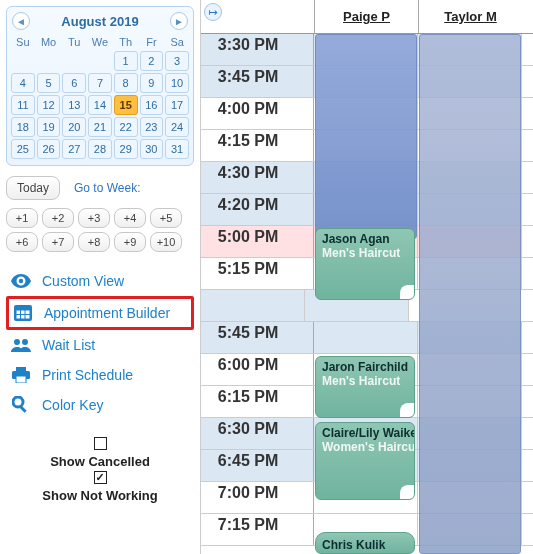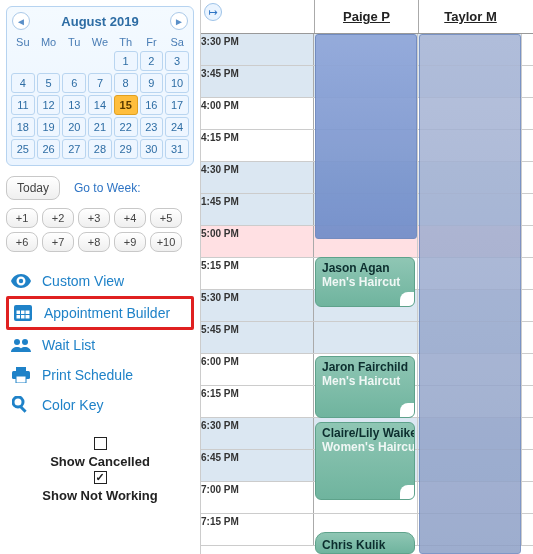--- a/index.html
+++ b/index.html
@@ -213,24 +213,24 @@
     height: 520px;
     overflow: hidden;
   }
   .slot-row {
     height: 32px;
     border-bottom: 1px solid #ccc;
     display: flex;
   }
   .time-cell {
     width: 113px;
-    text-align: left;
+    text-align: center;
     padding: 2px 18px 0 0;
     font-weight: bold;
-    font-size: 10px;
+    font-size: 16px;
     color: #333;
     border-right: 1px solid #aaa;
   }
   .slot-row.shade .time-cell, .slot-row.shade .grid-cell { background: #dbe7f2; }
   .slot-row.pink .time-cell, .slot-row.pink .grid-cell { background: #ffe0e3; }
   .grid-cell {
     min-width: 104px;
     border-right: 1px solid #ccc;
     position: relative;
   }
@@ -539,36 +539,35 @@
         <div class="time-cell">4:15 PM</div>
         <div class="grid-cell"></div>
         <div class="grid-cell"></div>
       </div>
       <div class="slot-row shade">
         <div class="time-cell">4:30 PM</div>
         <div class="grid-cell"></div>
         <div class="grid-cell"></div>
       </div>
       <div class="slot-row shade">
-        <div class="time-cell">1:45 PM</div>
+        <div class="time-cell">4:20 PM</div>
         <div class="grid-cell"></div>
         <div class="grid-cell"></div>
       </div>
       <div class="slot-row pink">
         <div class="time-cell">5:00 PM</div>
         <div class="grid-cell"></div>
         <div class="grid-cell"></div>
       </div>
       <div class="slot-row">
         <div class="time-cell">5:15 PM</div>
         <div class="grid-cell"></div>
         <div class="grid-cell"></div>
       </div>
       <div class="slot-row shade">
-        <div class="time-cell">5:30 PM</div>
         <div class="grid-cell"></div>
         <div class="grid-cell"></div>
       </div>
       <div class="slot-row shade">
         <div class="time-cell">5:45 PM</div>
         <div class="grid-cell"></div>
         <div class="grid-cell"></div>
       </div>
       <div class="slot-row">
         <div class="time-cell">6:00 PM</div>
@@ -596,21 +595,21 @@
         <div class="grid-cell"></div>
       </div>
       <div class="slot-row">
         <div class="time-cell">7:15 PM</div>
         <div class="grid-cell"></div>
         <div class="grid-cell"></div>
       </div>
       <div class="overlay" id="overlay">
         <div class="col p" id="col-p">
           <div class="busy" style="top: 0px; height: 205px;"></div>
-          <div class="appt green" style="top: 194px; height: 50px; margin-top: 29px;">
+          <div class="appt green" style="top: 194px; height: 72px;">
             <div class="client">Jason Agan</div>
             <div class="svc">Men's Haircut</div>
             <div class="dog"></div>
           </div>
           <div class="appt green" style="top: 322px; height: 62px;">
             <div class="client">Jaron Fairchild</div>
             <div class="svc">Men's Haircut</div>
             <div class="dog"></div>
           </div>
           <div class="appt green" style="top: 388px; height: 78px;">

